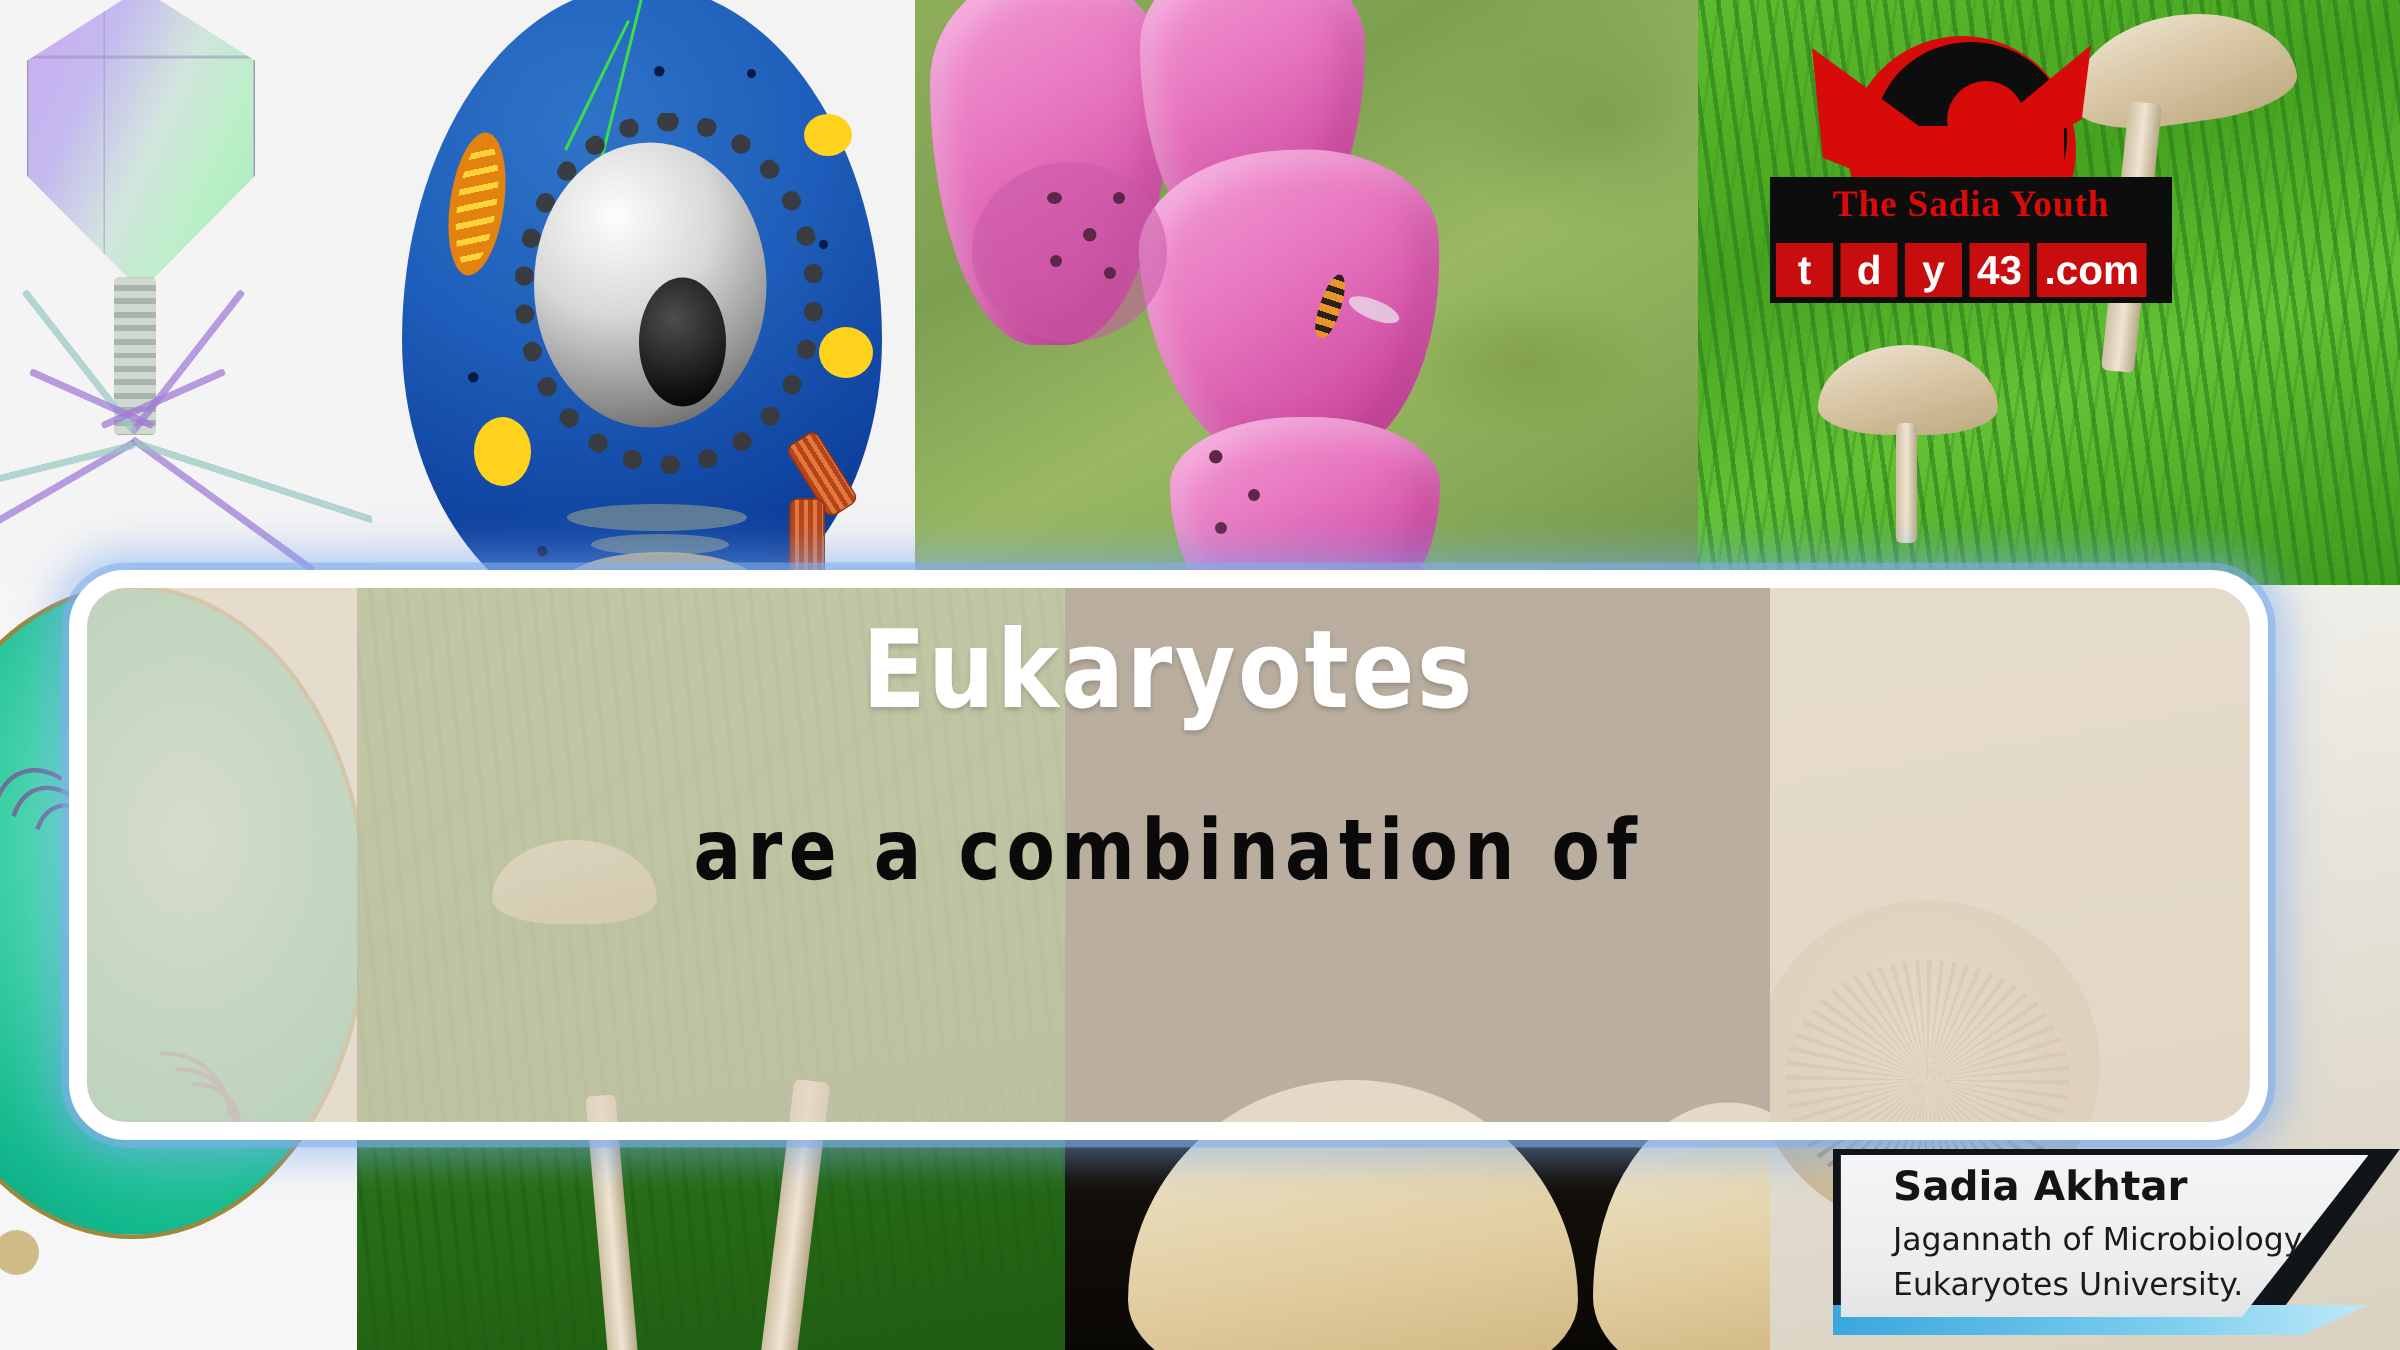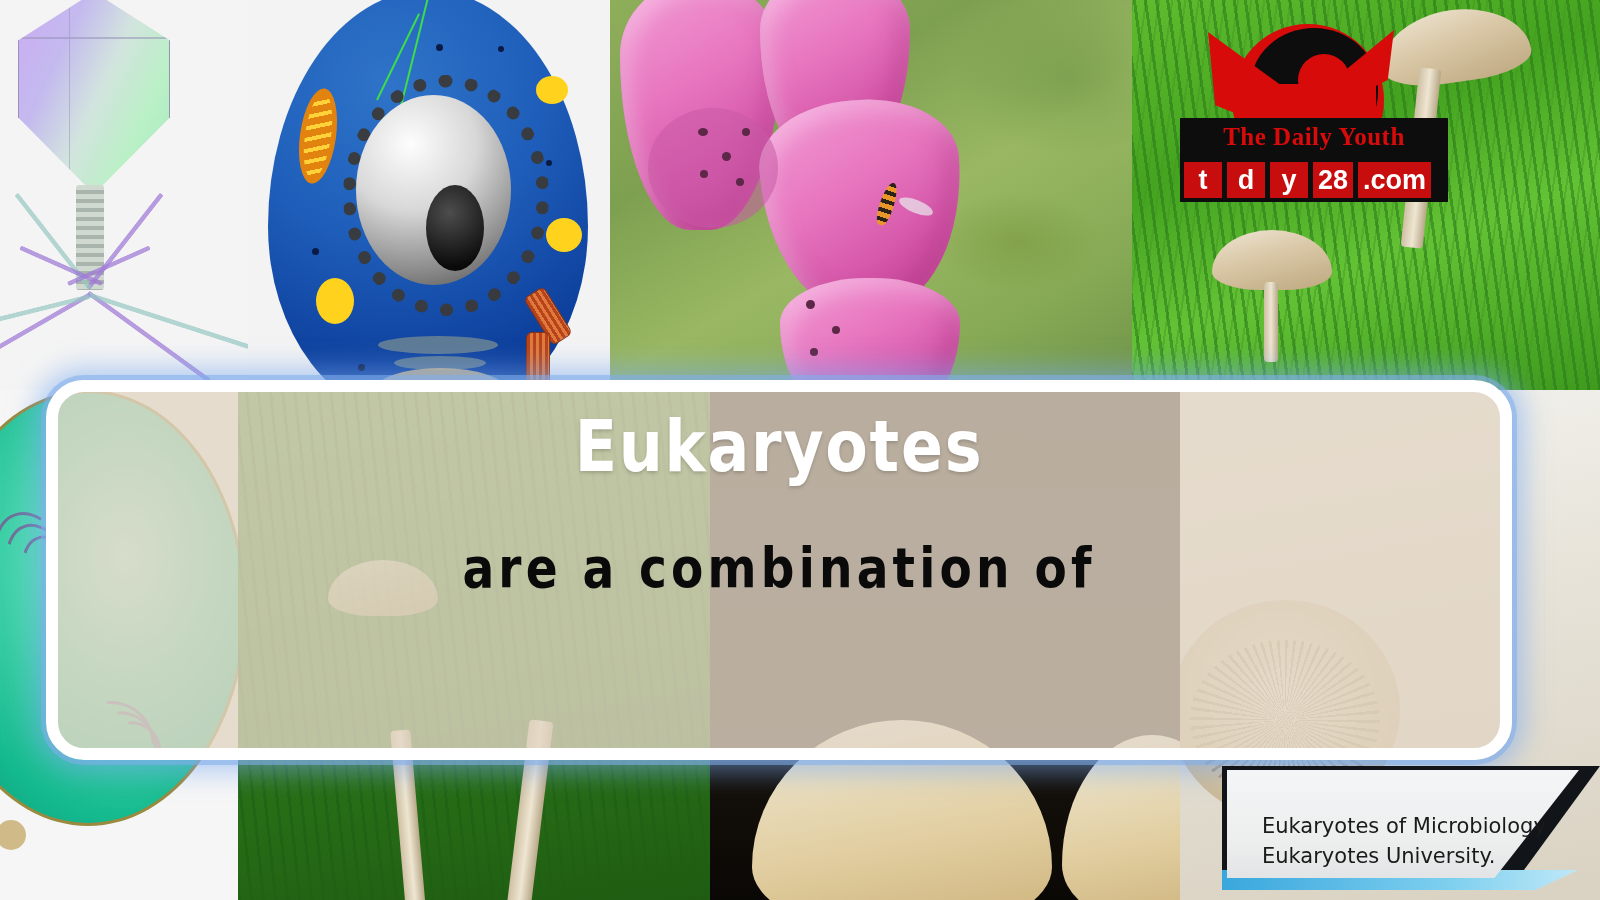--- a/index.html
+++ b/index.html
@@ -232,40 +232,41 @@
   </div>
 
   <div id="logo">
     <div class="logo-circle"></div>
     <div class="logo-blackblob"></div>
     <div class="logo-arc"></div>
     <div class="logo-eye"></div>
     <div class="logo-swoosh"></div>
     <div class="logo-swoosh2"></div>
     <div class="logo-bar">
-      <div class="logo-bar-txt">The Daily Youth</div>
+      <div class="logo-bar-txt">The Sadia Youth</div>
     </div>
     <div class="logo-bar2"></div>
     <div class="chiprow">
       <span class="chip">t</span>
       <span class="chip">d</span>
       <span class="chip">y</span>
-      <span class="chip wide">28</span>
+      <span class="chip wide">43</span>
       <span class="chip wide">.com</span>
     </div>
   </div>
 
   <div id="panel">
     <div id="panel-inner">
       <div class="title">Eukaryotes</div>
       <div class="subtitle">are a combination of</div>
     </div>
   </div>
 
   <div id="attrib">
     <div class="attrib-shadow"></div>
     <div class="attrib-accent"></div>
     <div class="attrib-face"></div>
-    <div class="attrib-line attrib-l1">Eukaryotes of Microbiology</div>
+    <div class="attrib-name">Sadia Akhtar</div>
+    <div class="attrib-line attrib-l1">Jagannath of Microbiology</div>
     <div class="attrib-line attrib-l2">Eukaryotes University.</div>
   </div>
 
 </div>
 
 </body></html>

